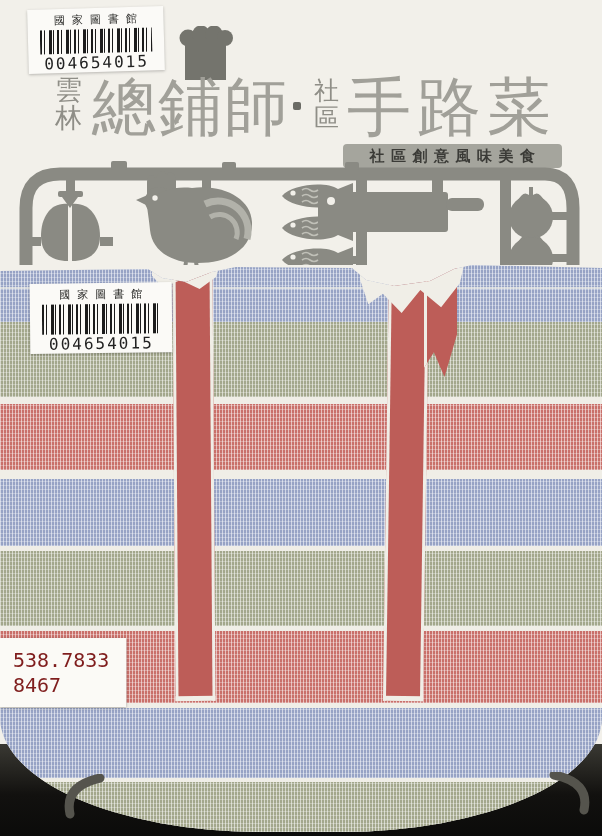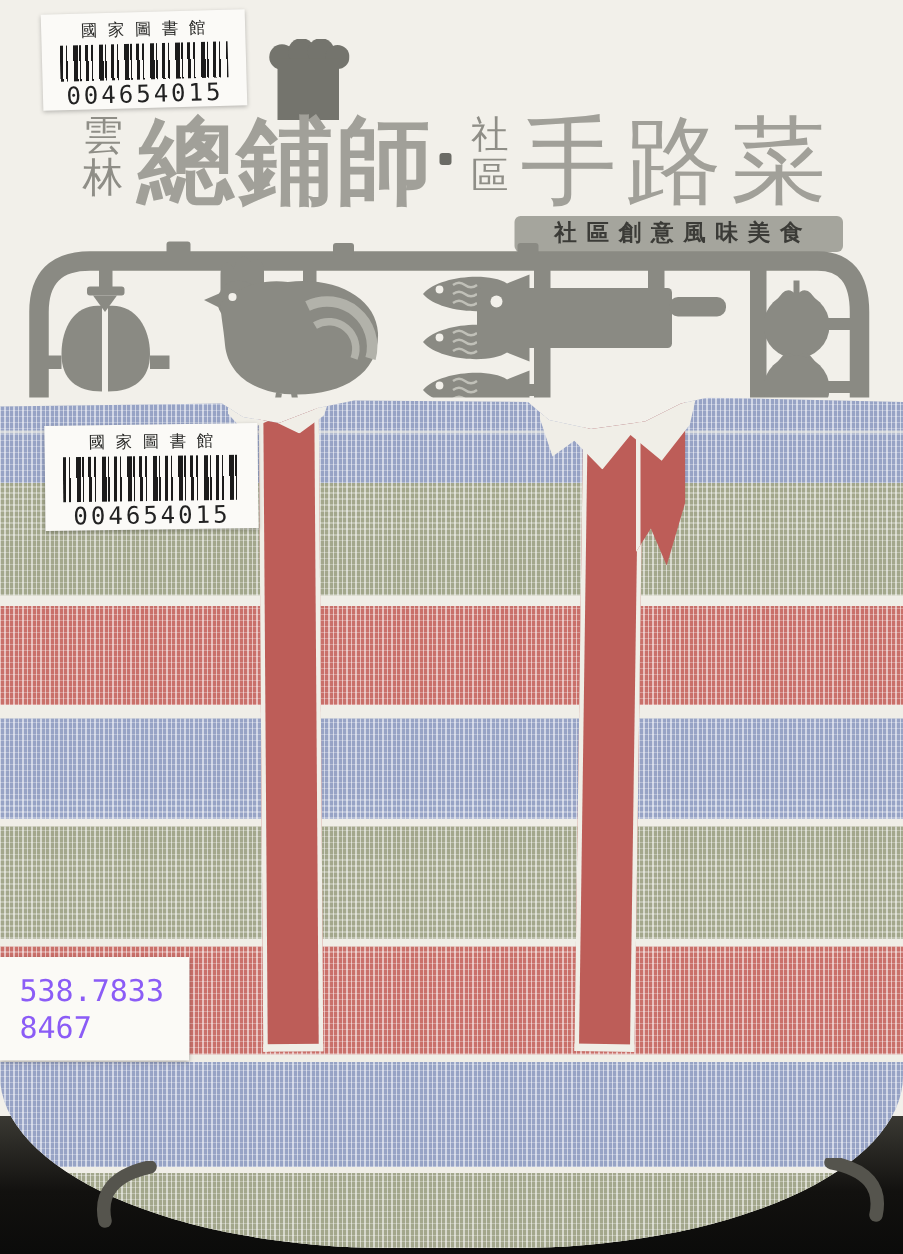--- a/index.html
+++ b/index.html
@@ -23,21 +23,21 @@
   .sticker2{left:30px;top:18px;width:142px;height:70px;transform:rotate(-0.8deg);z-index:6;}
   .sticker2 .barcode{width:118px;height:32px;}
 
   .hat{position:absolute;left:179px;top:26px;}
 
   .vstack{position:absolute;display:flex;flex-direction:column;color:#8f8e87;font-weight:400;}
   .vstack span{display:block;}
   .stack1{left:55px;top:76px;font-size:27px;line-height:28px;letter-spacing:0;}
   .stack2{left:314px;top:77px;font-size:25px;line-height:27px;}
   .main-title{position:absolute;top:64px;font-size:64px;font-weight:300;color:var(--title-gray,#a1a099);white-space:nowrap;}
-  .mt1{left:92px;letter-spacing:2px;font-weight:bold;}
+  .mt1{left:92px;letter-spacing:2px;}
   .mt2{left:347px;letter-spacing:6px;}
   .sep-dot{position:absolute;left:293px;top:102px;width:8px;height:8px;background:#6b6b65;border-radius:2px;}
 
   .subtitle-band{position:absolute;left:343px;top:144px;width:219px;height:24px;
     background:var(--band-gray,#a5a59d);border-radius:4px;color:var(--band-text,#3b3b37);
     font-size:15px;letter-spacing:6.5px;text-indent:6px;line-height:24px;text-align:center;white-space:nowrap;font-weight:bold;}
 
   .sprue{position:absolute;left:0;top:160px;}
 
   
@@ -70,21 +70,21 @@
     border-left:3px solid var(--seam-white,#f0eee7);z-index:3;
     clip-path:polygon(0 0,100% 0,100% 62%,62% 100%,30% 78%,0 92%);}
   .tear{position:absolute;background:var(--seam-white,#f0eee7);z-index:4;}
   .tear1{left:152px;top:0;width:68px;height:24px;
     clip-path:polygon(0 0,100% 0,94% 50%,70% 100%,42% 62%,16% 95%,0 45%);}
   .tear2{left:360px;top:0;width:104px;height:48px;
     clip-path:polygon(0 0,100% 0,96% 38%,78% 88%,58% 52%,40% 100%,22% 60%,8% 82%,0 30%);}
 
   .call-sticker{position:absolute;left:0;top:373px;width:126px;height:69px;background:#fbfaf6;
     box-shadow:0 1px 3px rgba(0,0,0,.3);z-index:6;padding:10px 0 0 13px;box-sizing:border-box;
-    font-family:"DejaVu Sans Mono",monospace;font-size:20px;line-height:25px;color:#8b5cf6;}
+    font-family:"DejaVu Sans Mono",monospace;font-size:20px;line-height:25px;color:#7f1d1d;}
 </style>
 </head>
 <body>
 
 <div class="cover">
 
   <div class="top-area">
 
     <div class="sticker sticker1">
       <div class="lib-name">國家圖書館</div>

